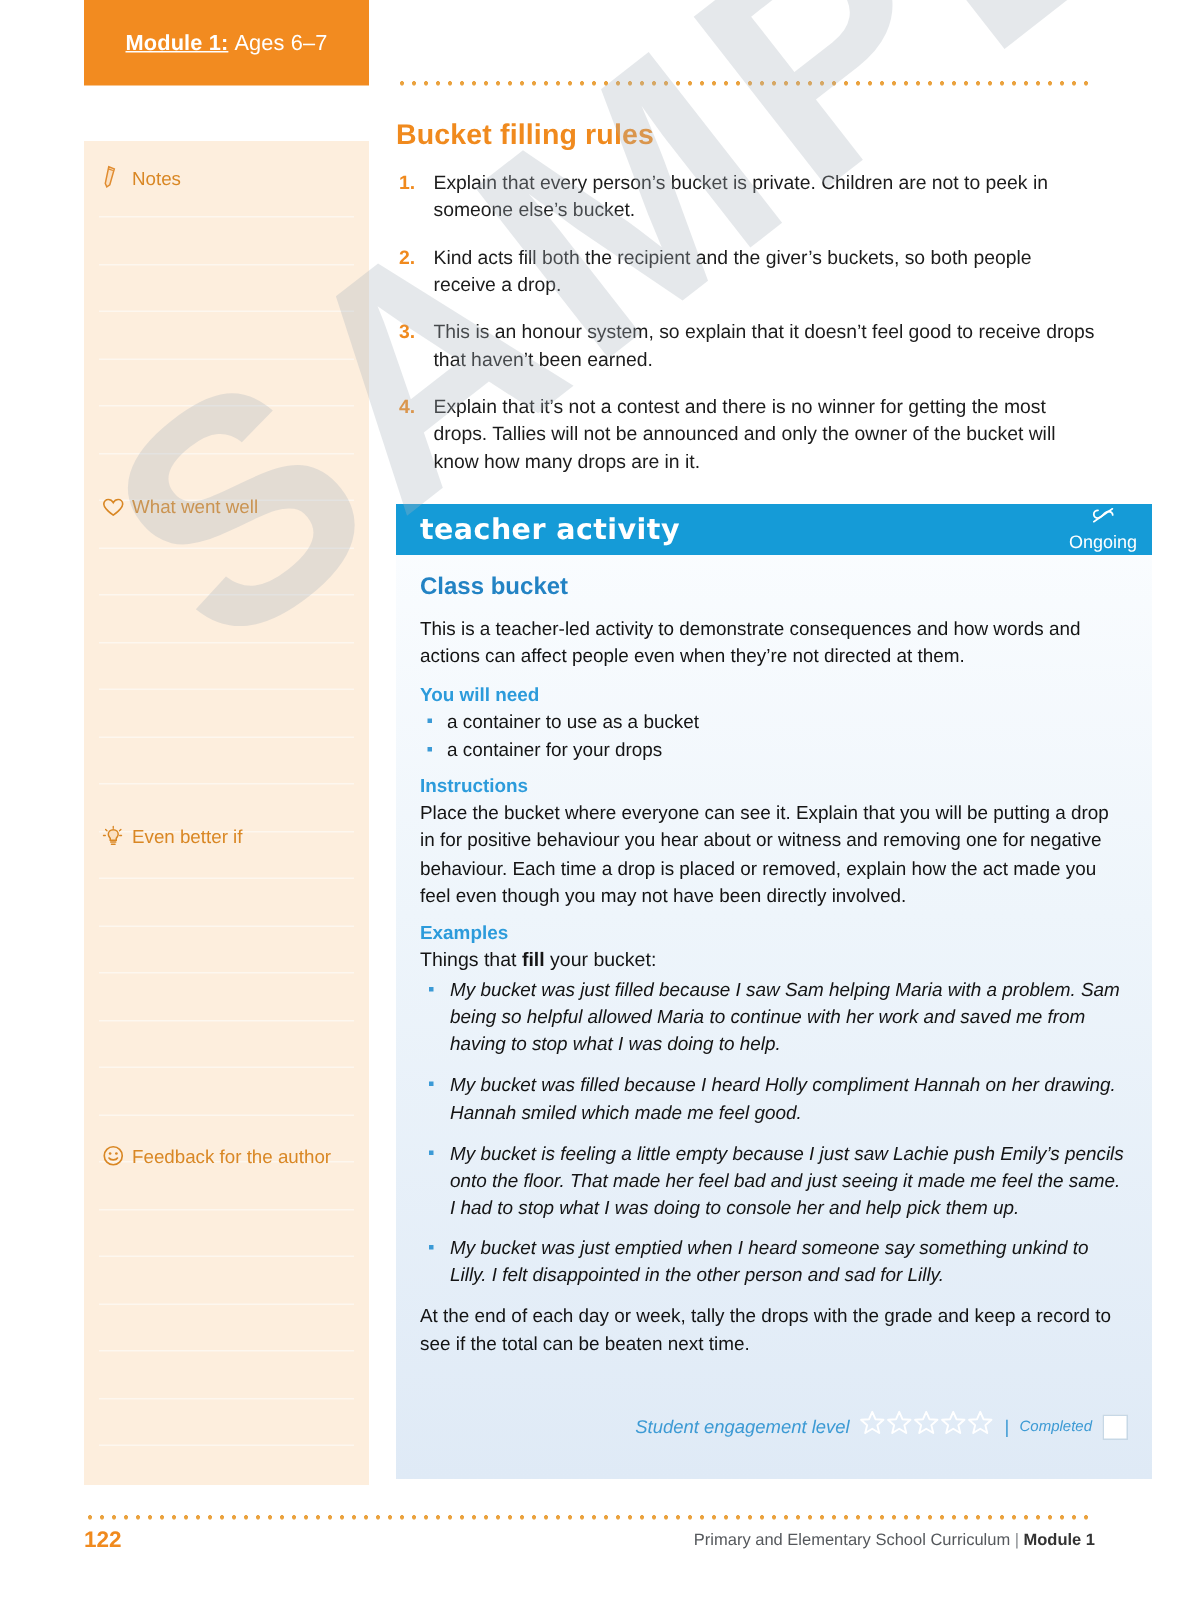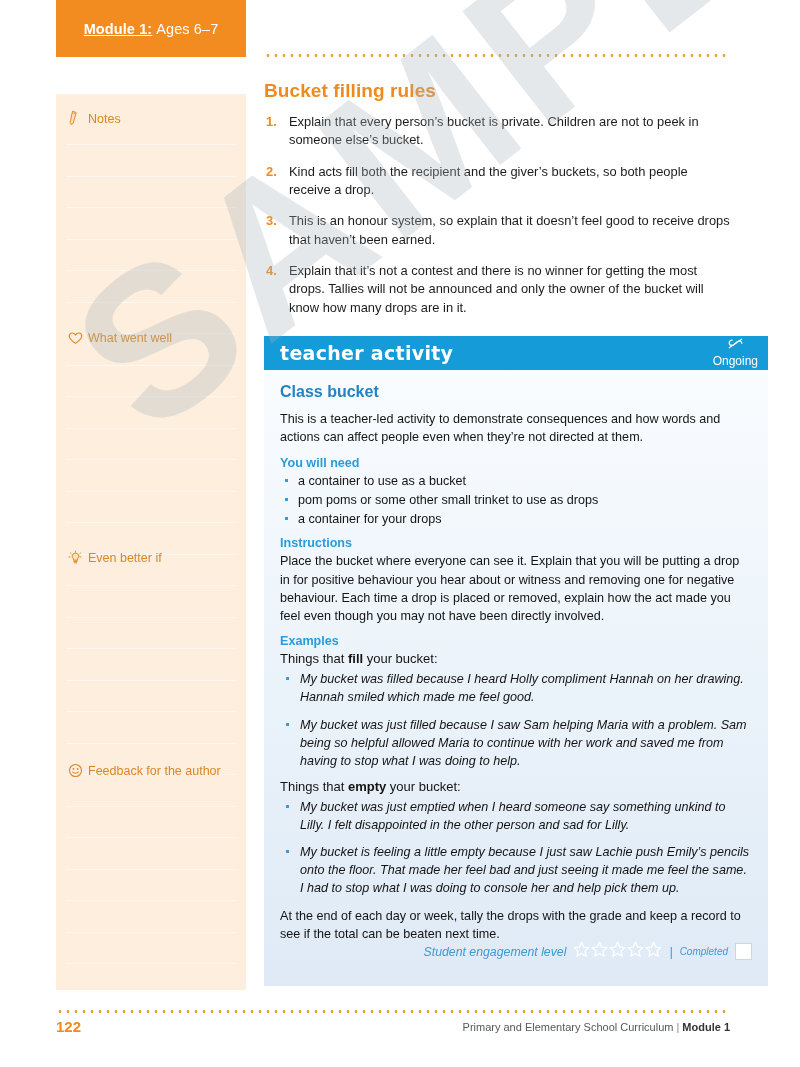--- a/index.html
+++ b/index.html
@@ -373,43 +373,39 @@
     </span>
   </div>
 
   <div id="activity-body">
     <h2 class="act-h2">Class bucket</h2>
     <p class="act-p">This is a teacher-led activity to demonstrate consequences and how words and actions can affect people even when they’re not directed at them.</p>
 
     <h3 class="act-h3">You will need</h3>
     <ul class="act-list" id="need-list">
         <li>a container to use as a bucket</li>
-        <li>pom poms or some other small trinket to use as drops</li>
         <li>a container for your drops</li>
       </ul>
 
     <h3 class="act-h3">Instructions</h3>
     <p class="act-p">Place the bucket where everyone can see it. Explain that you will be putting a drop in for positive behaviour you hear about or witness and removing one for negative behaviour. Each time a drop is placed or removed, explain how the act made you feel even though you may not have been directly involved.</p>
 
     <h3 class="act-h3">Examples</h3>
 
     <p class="act-sub">
       <span>Things that </span><b>fill</b><span> your bucket:</span>
     </p>
     <ul class="ex-list" id="fill-list">
+        <li>My bucket was just filled because I saw Sam helping Maria with a problem. Sam being so helpful allowed Maria to continue with her work and saved me from having to stop what I was doing to help.</li>
         <li>My bucket was filled because I heard Holly compliment Hannah on her drawing. Hannah smiled which made me feel good.</li>
-        <li>My bucket was just filled because I saw Sam helping Maria with a problem. Sam being so helpful allowed Maria to continue with her work and saved me from having to stop what I was doing to help.</li>
       </ul>
 
-    <p class="act-sub">
-      <span>Things that </span><b>empty</b><span> your bucket:</span>
-    </p>
     <ul class="ex-list" id="empty-list">
+        <li>My bucket is feeling a little empty because I just saw Lachie push Emily’s pencils onto the floor. That made her feel bad and just seeing it made me feel the same. I had to stop what I was doing to console her and help pick them up.</li>
         <li>My bucket was just emptied when I heard someone say something unkind to Lilly. I felt disappointed in the other person and sad for Lilly.</li>
-        <li>My bucket is feeling a little empty because I just saw Lachie push Emily’s pencils onto the floor. That made her feel bad and just seeing it made me feel the same. I had to stop what I was doing to console her and help pick them up.</li>
       </ul>
 
     <p class="act-p">At the end of each day or week, tally the drops with the grade and keep a record to see if the total can be beaten next time.</p>
   </div>
 
   <div id="activity-footer">
     <span class="eng-label">Student engagement level</span>
     <span class="stars" id="star-rating">
         <span><svg width="17" height="17" viewBox="0 0 20 20">
             <path d="M10 1.4 L12.5 7.2 L18.8 7.7 L14 11.9 L15.5 18 L10 14.7 L4.5 18 L6 11.9 L1.2 7.7 L7.5 7.2 Z" fill="none" stroke="#ffffff" stroke-width="1.5" stroke-linejoin="round"></path>

